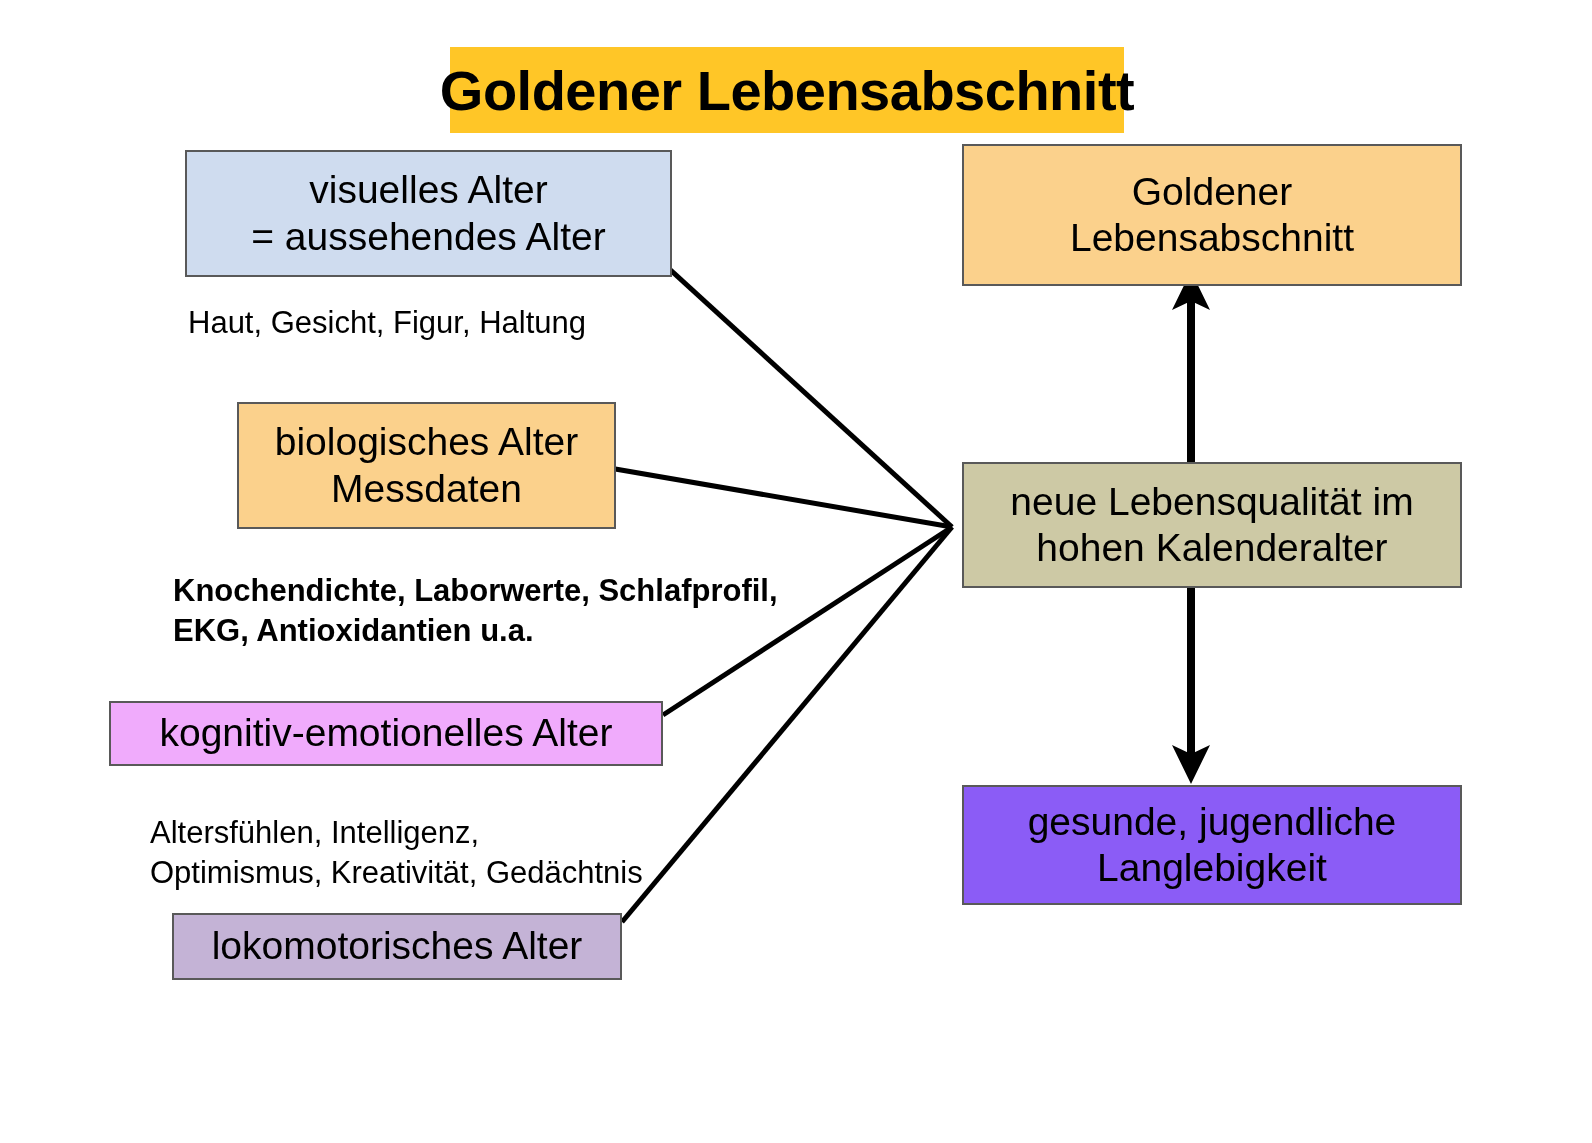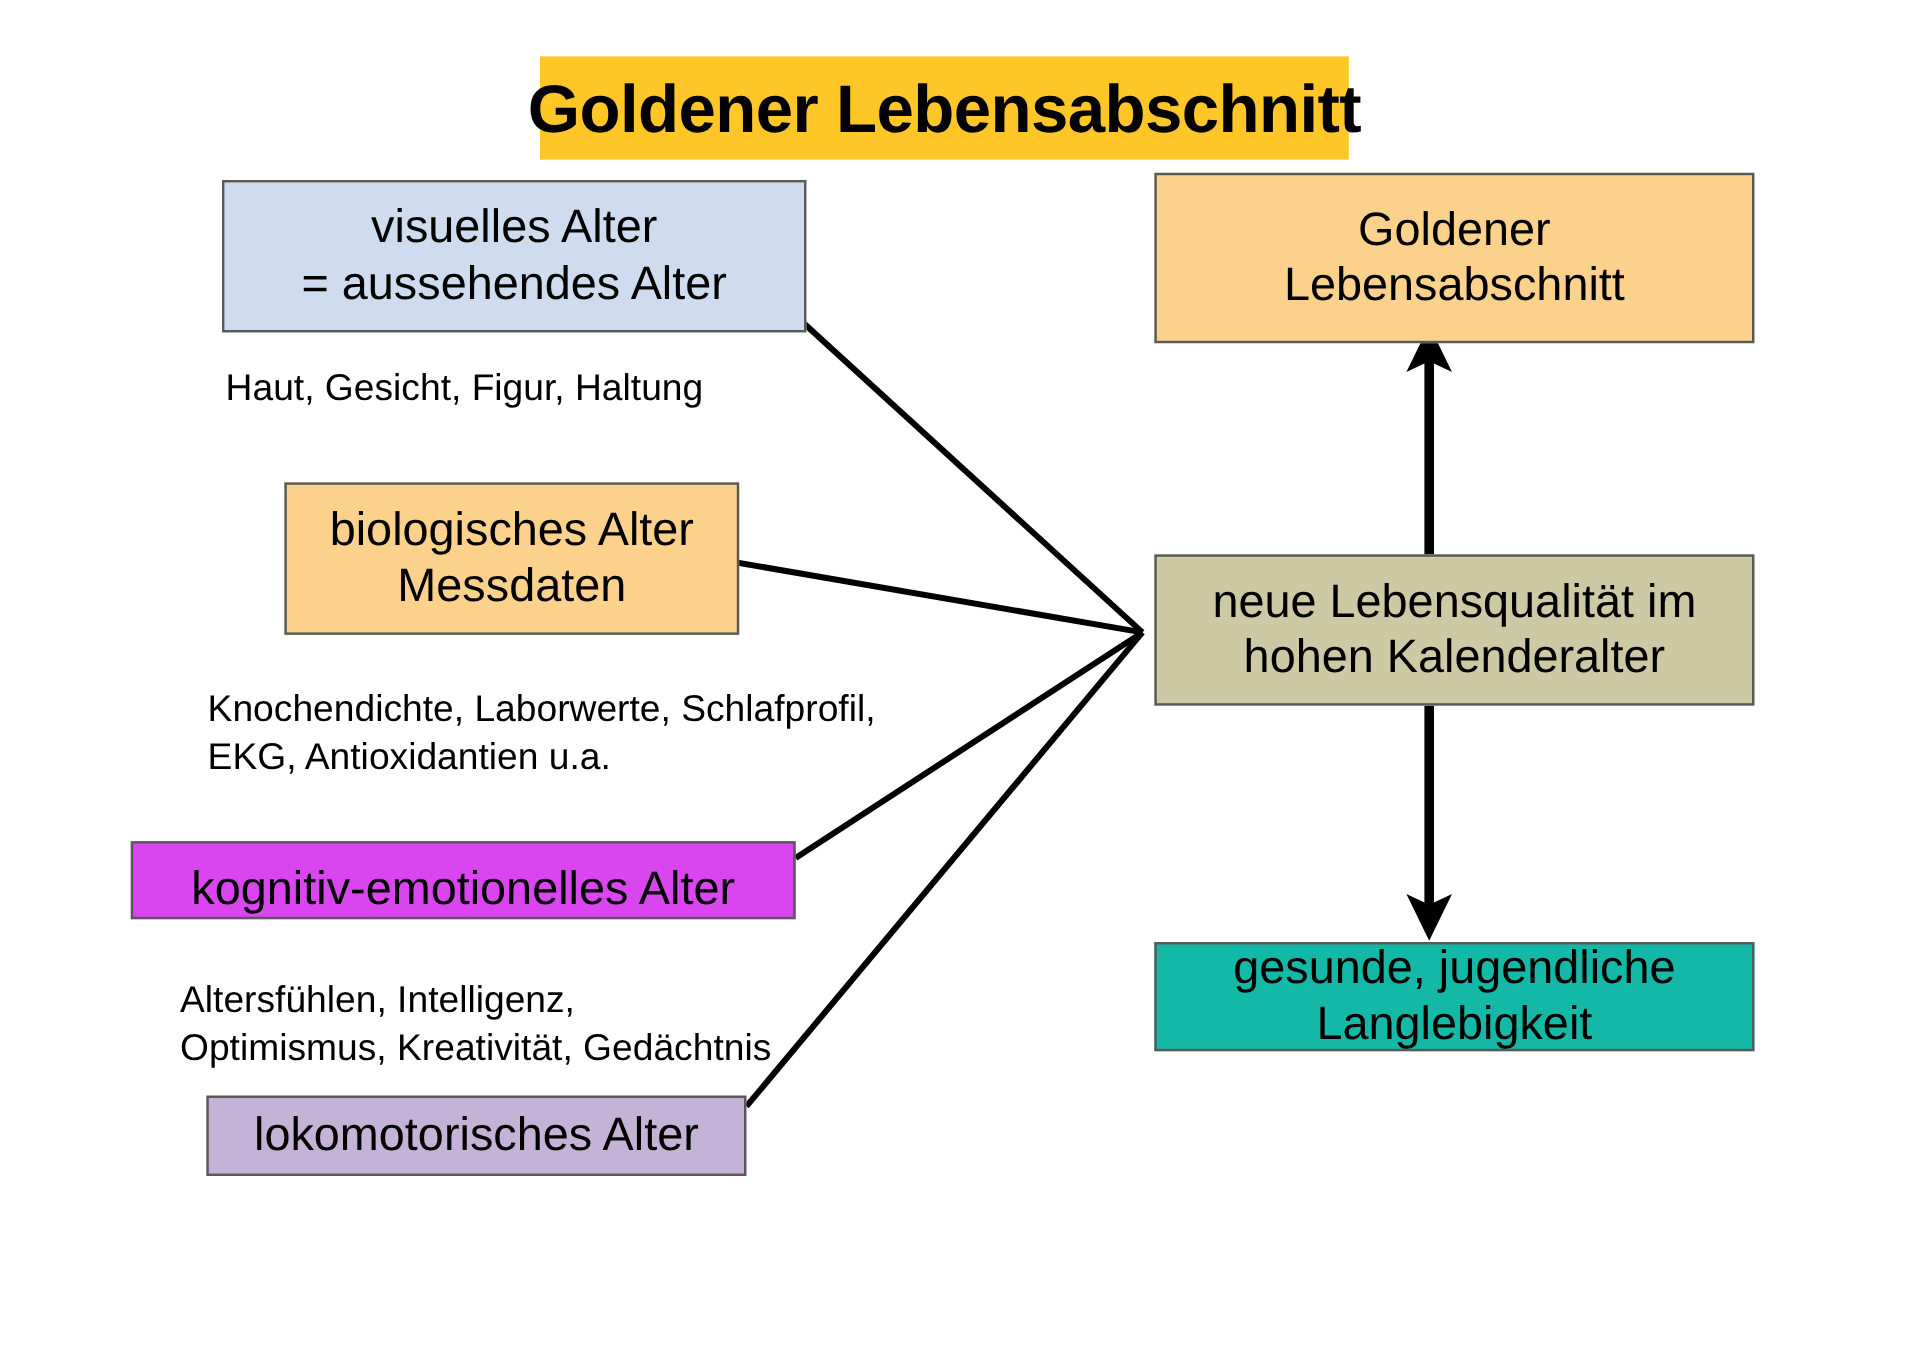--- a/index.html
+++ b/index.html
@@ -70,44 +70,44 @@
   #node-visual {
     left: 185px; top: 150px; width: 487px; height: 127px;
     background: #cfdcef; font-size: 39px;
   }
   #node-biological {
     left: 213px; top: 402px; width: 379px; height: 127px;
     background: #fbd18c; font-size: 39px; margin-left: 24px;
   }
   #node-cognitive {
     left: 109px; top: 701px; width: 554px; height: 65px;
-    background: #d946ef; font-size: 39px; align-items: flex-end;
+    background: #f0abfc; font-size: 39px;
   }
   #node-locomotor {
     left: 172px; top: 913px; width: 450px; height: 67px;
     background: #c4b3d6; font-size: 39px;
   }
 
   
   #node-golden {
     left: 962px; top: 144px; width: 500px; height: 142px;
     background: #fbd18c; font-size: 39px;
   }
   #node-quality {
     left: 962px; top: 462px; width: 500px; height: 126px;
     background: #cdc9a5; font-size: 39px;
   }
   #node-longevity {
-    left: 962px; top: 785px; width: 500px; height: 91px;
-    background: #14b8a6; font-size: 39px;
+    left: 962px; top: 785px; width: 500px; height: 120px;
+    background: #8b5cf6; font-size: 39px;
   }
 
   
   #caption-visual   { left: 188px; top: 303px; font-size: 31px; }
-  #caption-biological { left: 173px; top: 571px; font-size: 31px; }
+  #caption-biological { left: 173px; top: 571px; font-size: 31px; font-weight: bold; }
   #caption-cognitive { left: 150px; top: 813px; font-size: 31px; }
   #caption-locomotor { left: 120px; top: 994px; font-size: 31px; font-stretch: semi-condensed; }
 </style>
 </head>
 <body>
 
 <div id="canvas">
 
   <svg id="edges" viewBox="0 0 1592 1143" xmlns="http://www.w3.org/2000/svg">
 

